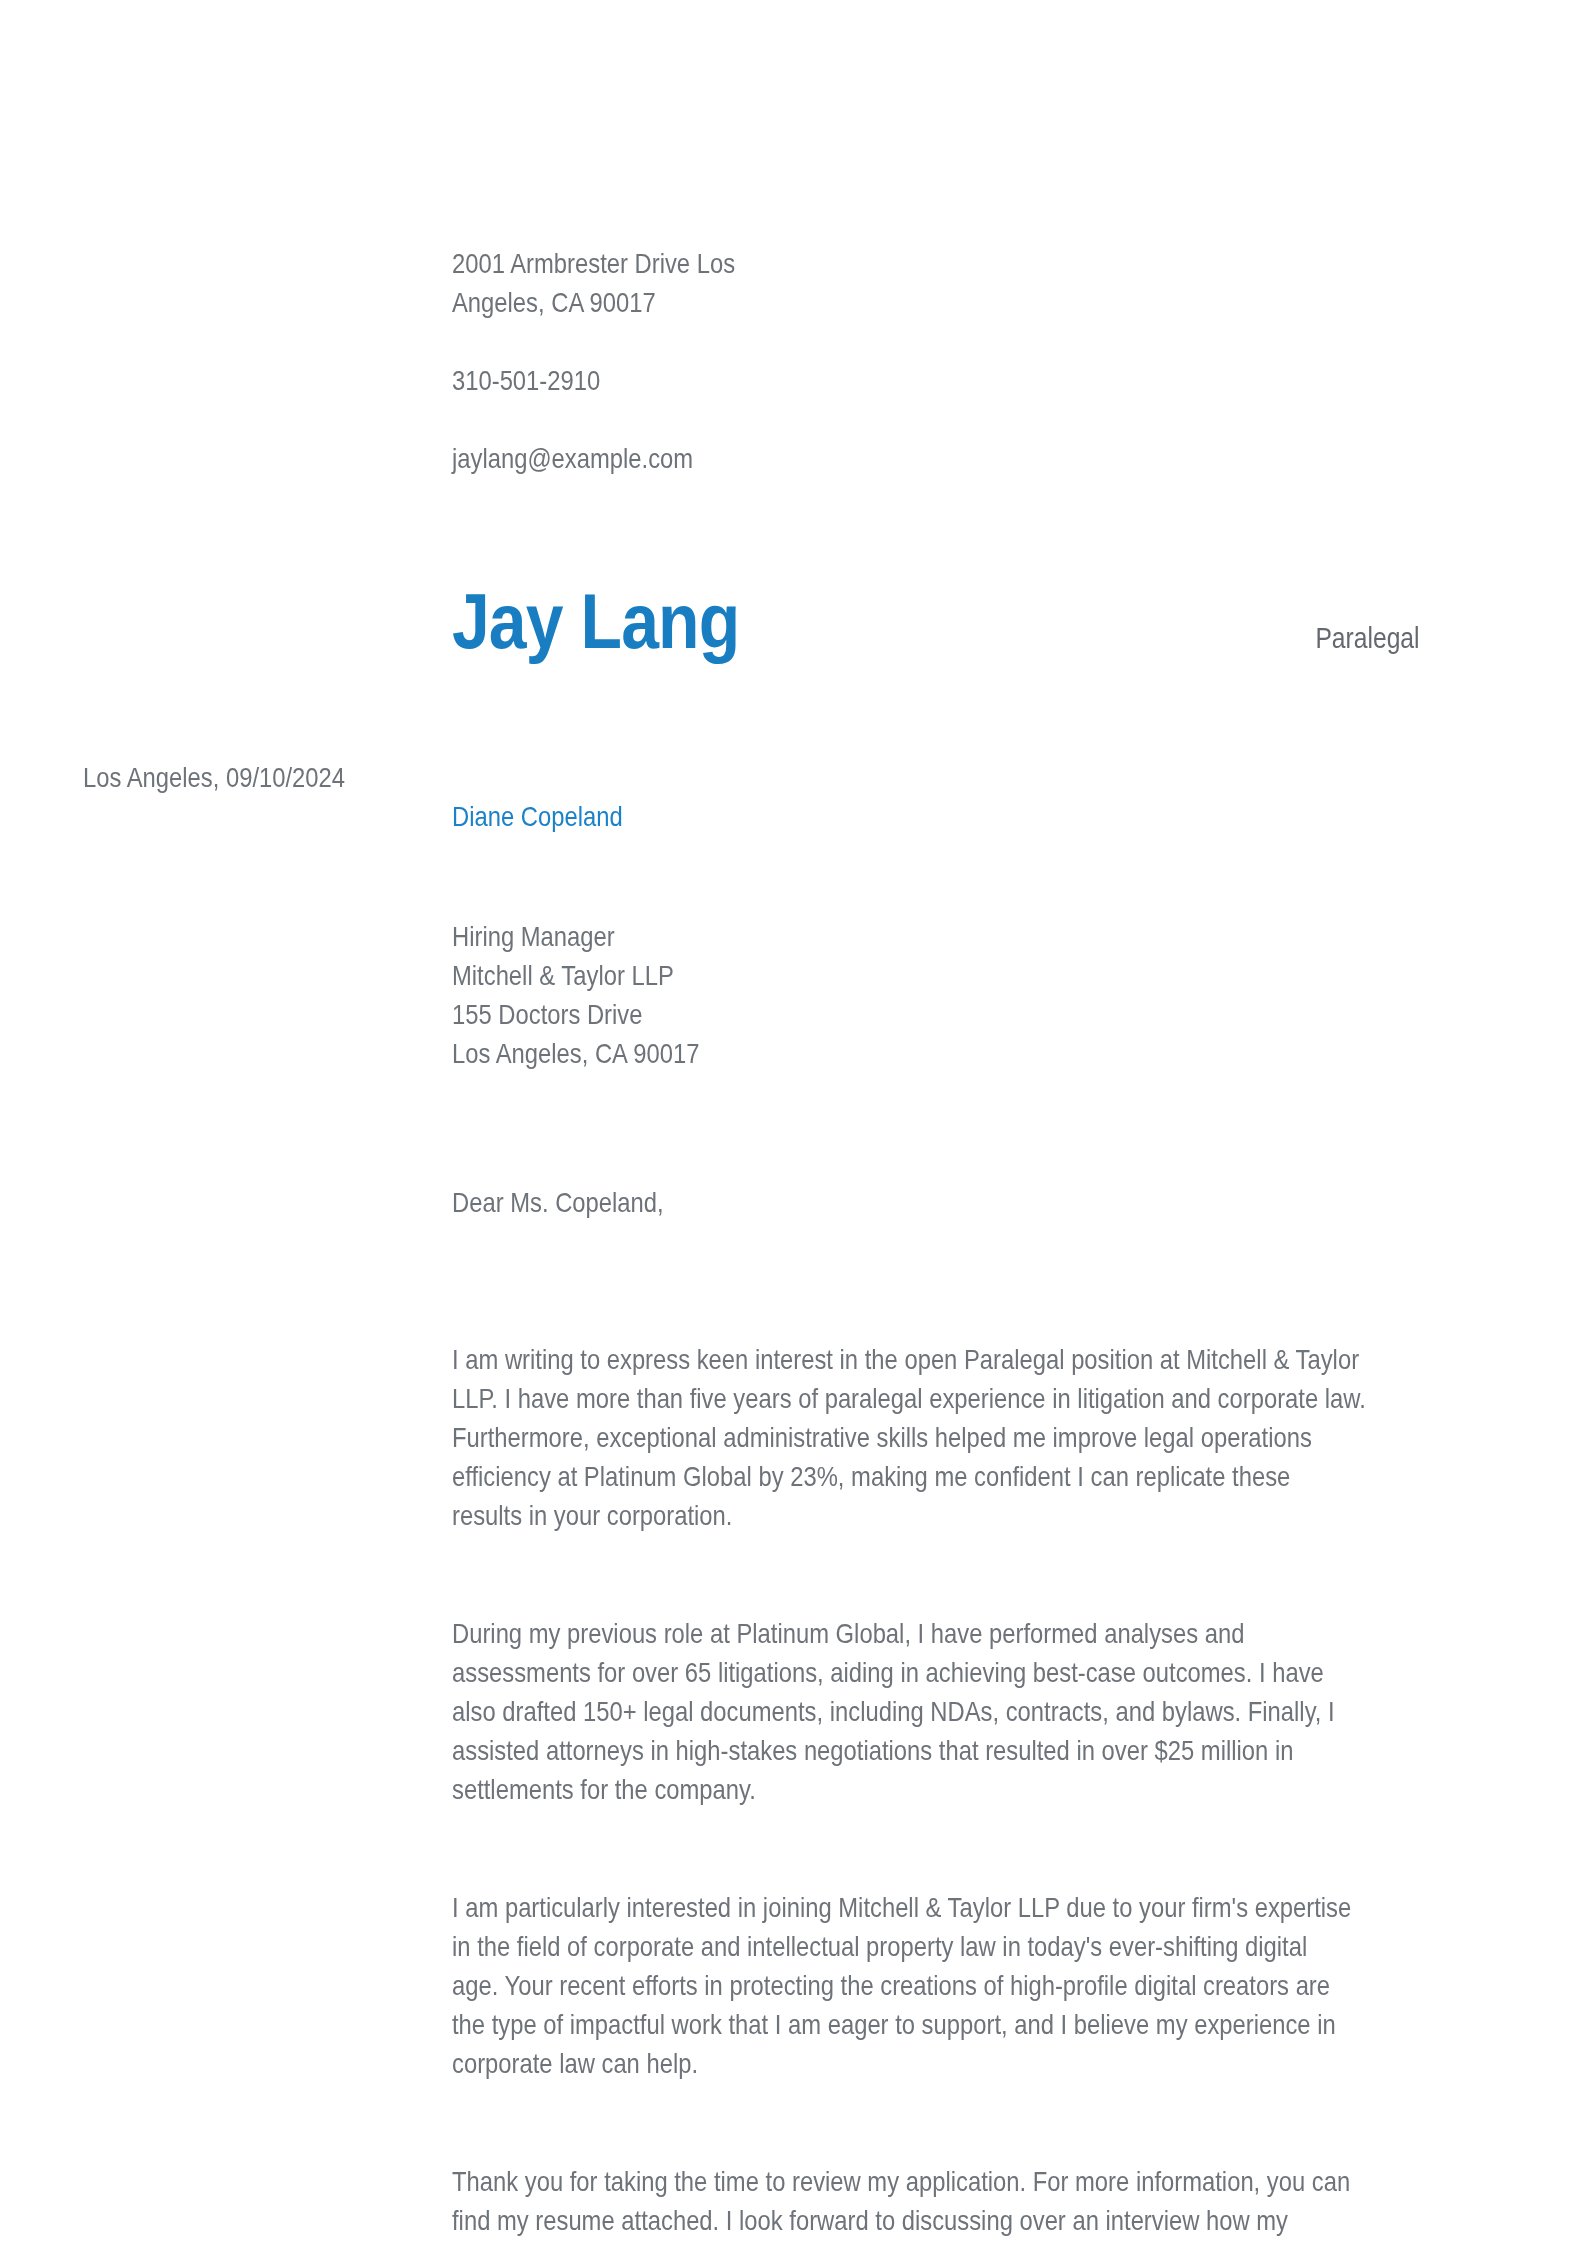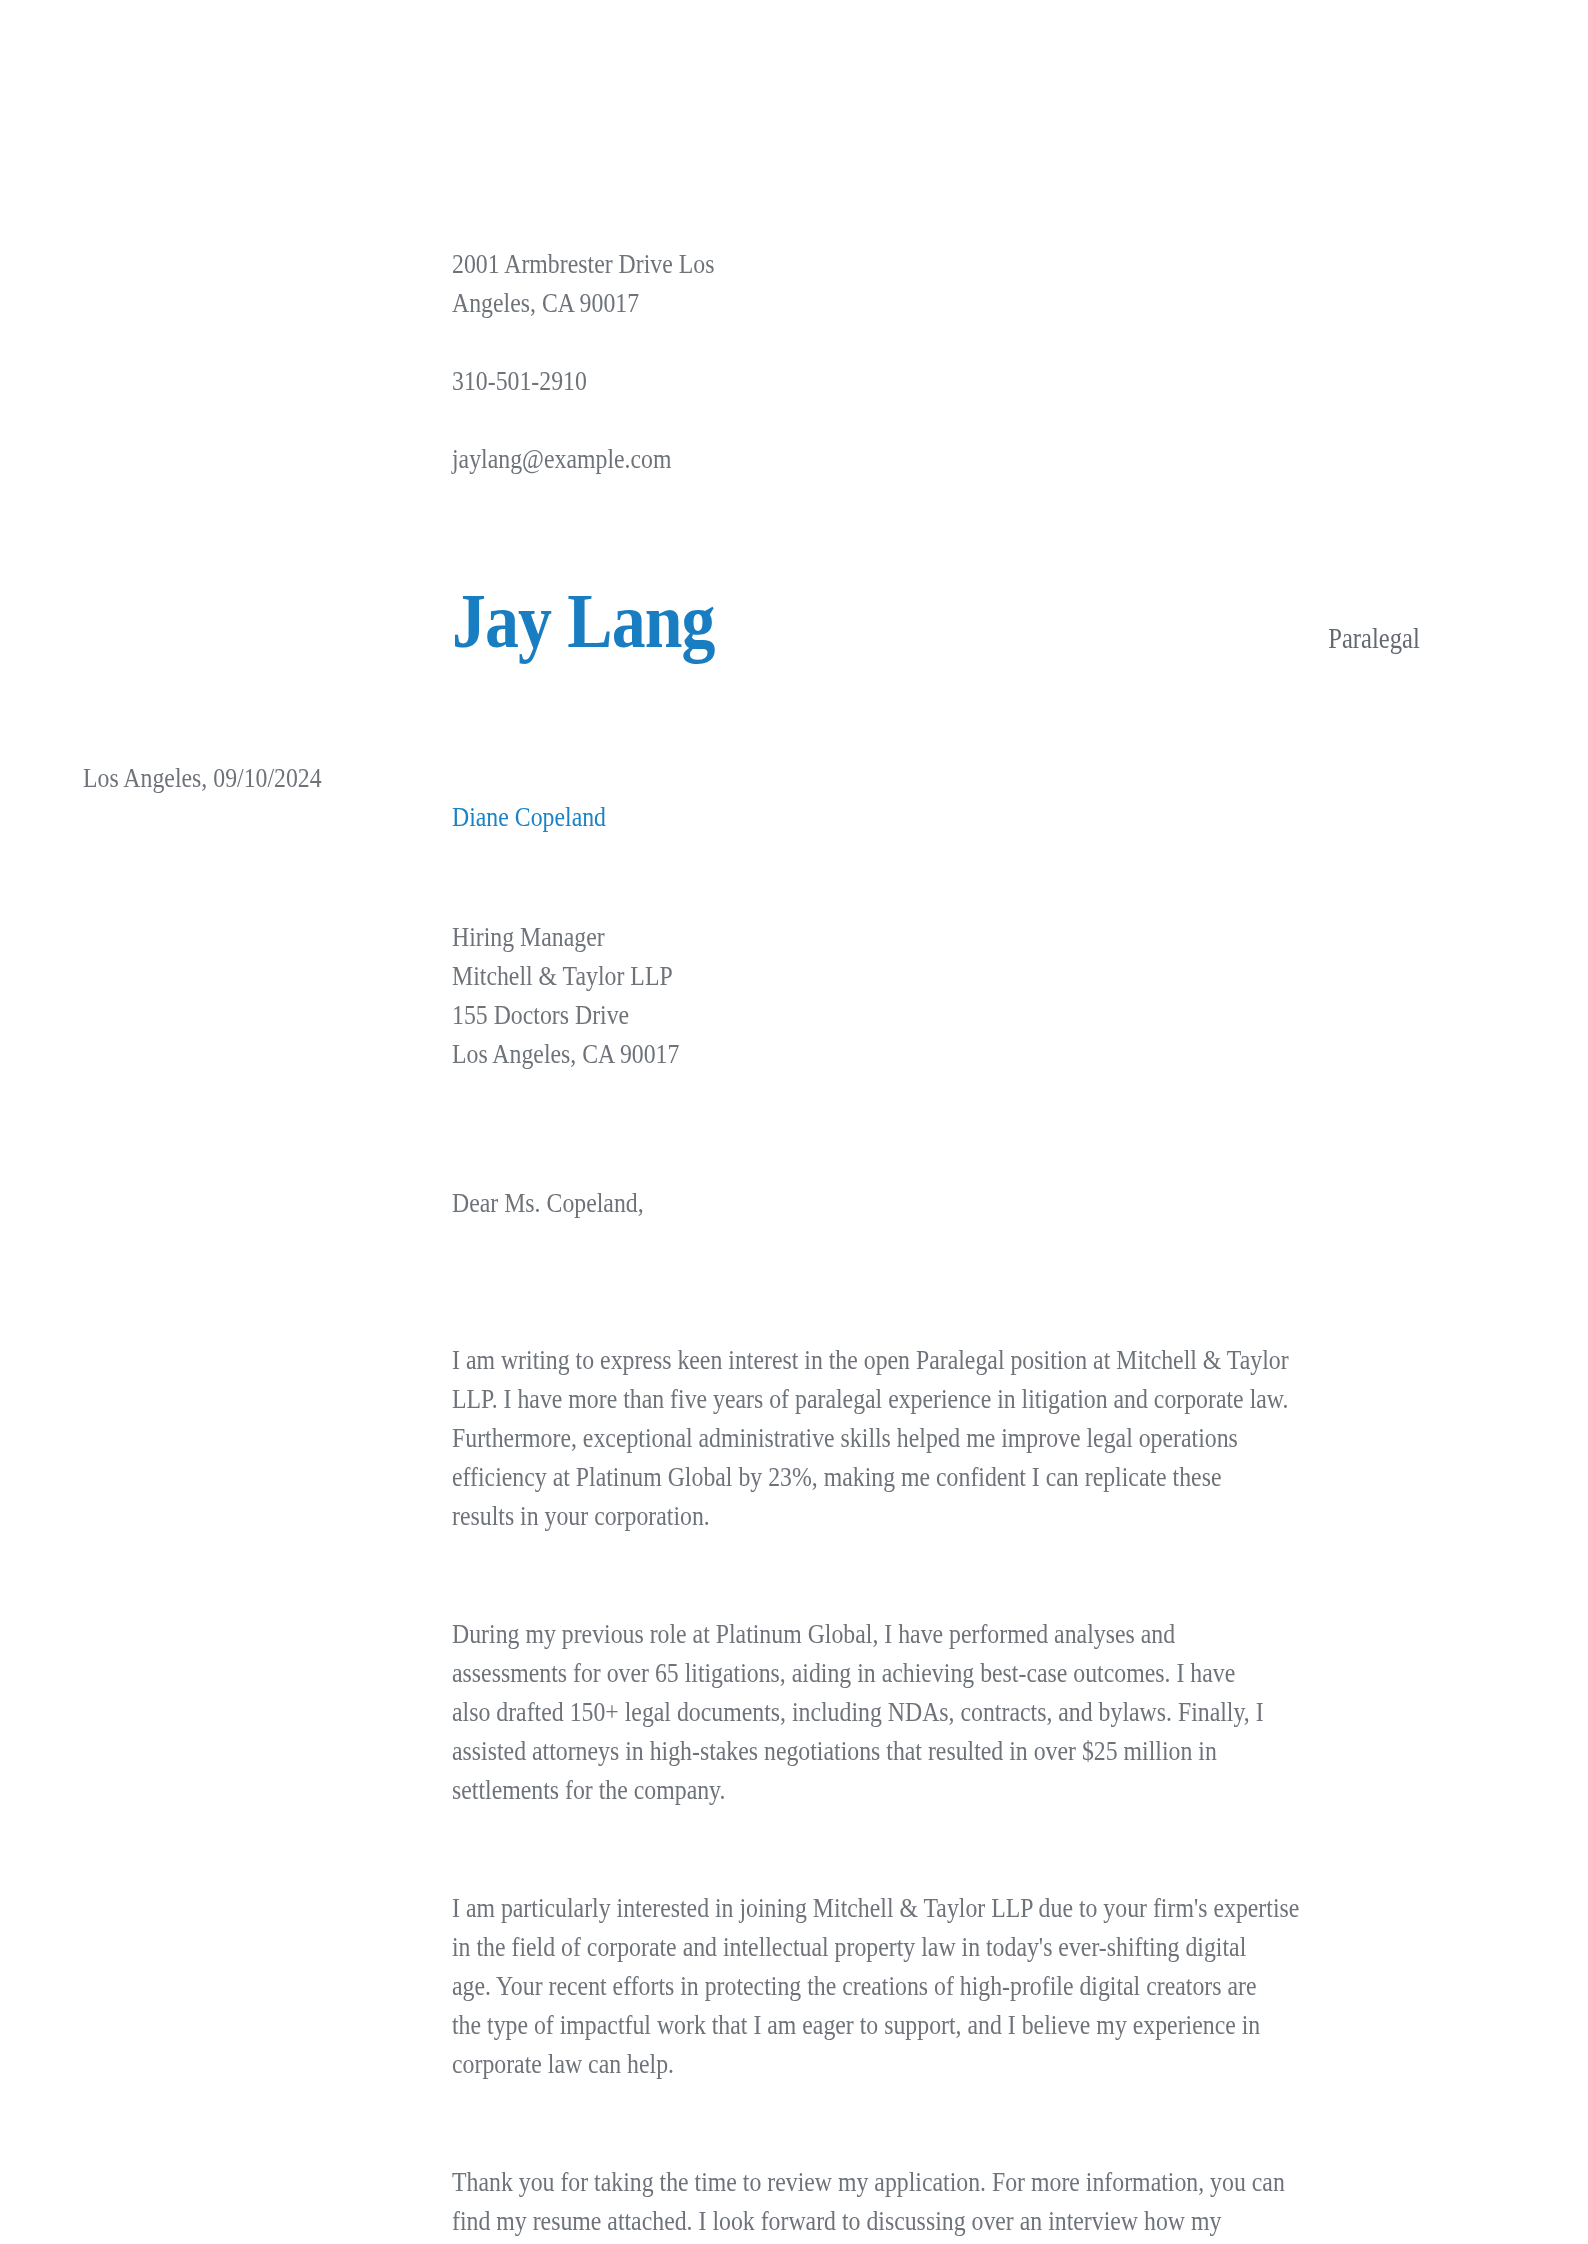--- a/index.html
+++ b/index.html
@@ -6,21 +6,21 @@
     margin: 0;
     padding: 0;
     background: #ffffff;
   }
   .page {
     position: relative;
     width: 1588px;
     height: 2244px;
     background: #ffffff;
     overflow: hidden;
-    font-family: Liberation Serif, serif;
+    font-family: Liberation Sans, sans-serif;
     color: #6e737a;
   }
   .txt {
     font-size: 28px;
     line-height: 39px;
     color: #6e737a;
     white-space: pre-line;
   }
   .squeeze {
     transform: scaleX(0.85);

